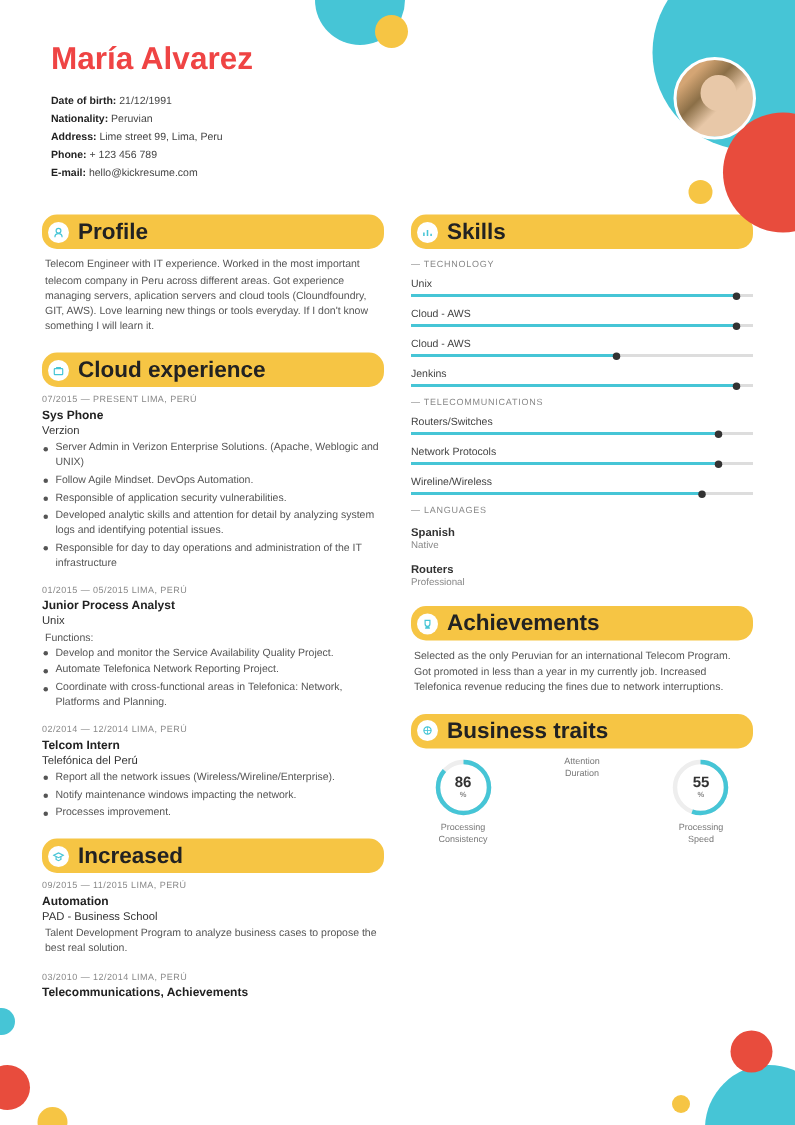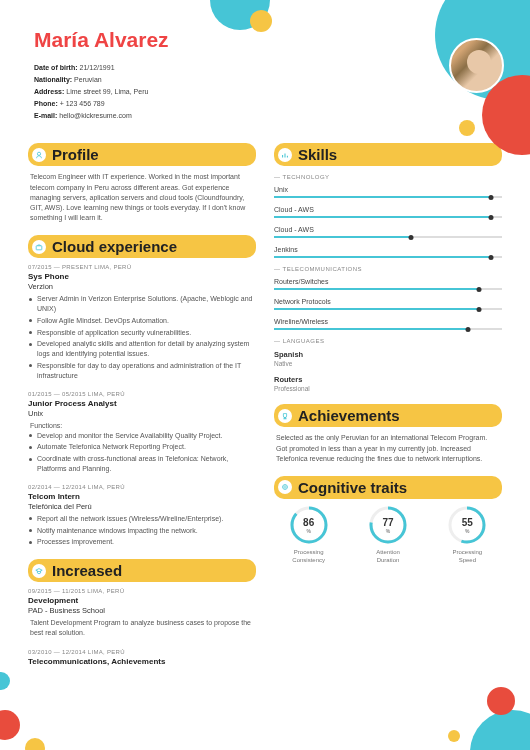--- a/index.html
+++ b/index.html
@@ -144,21 +144,21 @@
           <svg viewBox="0 0 10 10">
             <path d="M1 4l4-2 4 2-4 2z" fill="none" stroke="#46c5d6" stroke-width="1"></path>
             <path d="M3 5v2.5l2 1 2-1V5" fill="none" stroke="#46c5d6" stroke-width="1"></path>
           </svg>
         </span>
   <span class="title">Increased</span>
 </div>
 <div id="edu">
         <div class="job-block">
           <div class="meta">09/2015 — 11/2015    LIMA, PERÚ</div>
-  <div class="job-title">Development</div>
+  <div class="job-title">Automation</div>
   <div class="company">PAD - Business School</div>
   <div class="body">Talent Development Program to analyze business cases to propose the best real solution.</div>
         </div>
         <div class="job-block">
           <div class="meta">03/2010 — 12/2014    LIMA, PERÚ</div>
   <div class="job-title">Telecommunications, Achievements</div>
 
   </div>
       </div>
 
@@ -248,41 +248,34 @@
 </div>
 <div class="body">Selected as the only Peruvian for an international Telecom Program. Got promoted in less than a year in my currently job. Increased Telefonica revenue reducing the fines due to network interruptions.</div>
 
 <div class="section-head">
   <span class="icon">
           <svg viewBox="0 0 10 10">
             <circle cx="5" cy="5" r="3" fill="none" stroke="#46c5d6" stroke-width="1"></circle>
             <path d="M5 2v6M2 5h6" stroke="#46c5d6" stroke-width="0.7"></path>
           </svg>
         </span>
-  <span class="title">Cognitive traits</span>
+  <span class="title">Business traits</span>
 </div>
 <div class="traits" id="traits">
         <div class="trait">
           <div class="ring">
     <svg width="40" height="40">
               <circle cx="20" cy="20" r="17" fill="none" stroke="#eee" stroke-width="3"></circle>
               <circle cx="20" cy="20" r="17" fill="none" stroke="#46c5d6" stroke-width="3" stroke-dasharray="106.81415022205297" stroke-dashoffset="14.953981031087418"></circle>
             </svg>
     <div class="ring-val">86<div class="ring-pct">%</div></div>
   </div>
   <div class="trait-label">Processing<br>Consistency</div>
         </div>
         <div class="trait">
-          <div class="ring">
-    <svg width="40" height="40">
-              <circle cx="20" cy="20" r="17" fill="none" stroke="#eee" stroke-width="3"></circle>
-              <circle cx="20" cy="20" r="17" fill="none" stroke="#46c5d6" stroke-width="3" stroke-dasharray="106.81415022205297" stroke-dashoffset="24.567254551072182"></circle>
-            </svg>
-    <div class="ring-val">77<div class="ring-pct">%</div></div>
-  </div>
   <div class="trait-label">Attention<br>Duration</div>
         </div>
         <div class="trait">
           <div class="ring">
     <svg width="40" height="40">
               <circle cx="20" cy="20" r="17" fill="none" stroke="#eee" stroke-width="3"></circle>
               <circle cx="20" cy="20" r="17" fill="none" stroke="#46c5d6" stroke-width="3" stroke-dasharray="106.81415022205297" stroke-dashoffset="48.06636759992384"></circle>
             </svg>
     <div class="ring-val">55<div class="ring-pct">%</div></div>
   </div>

